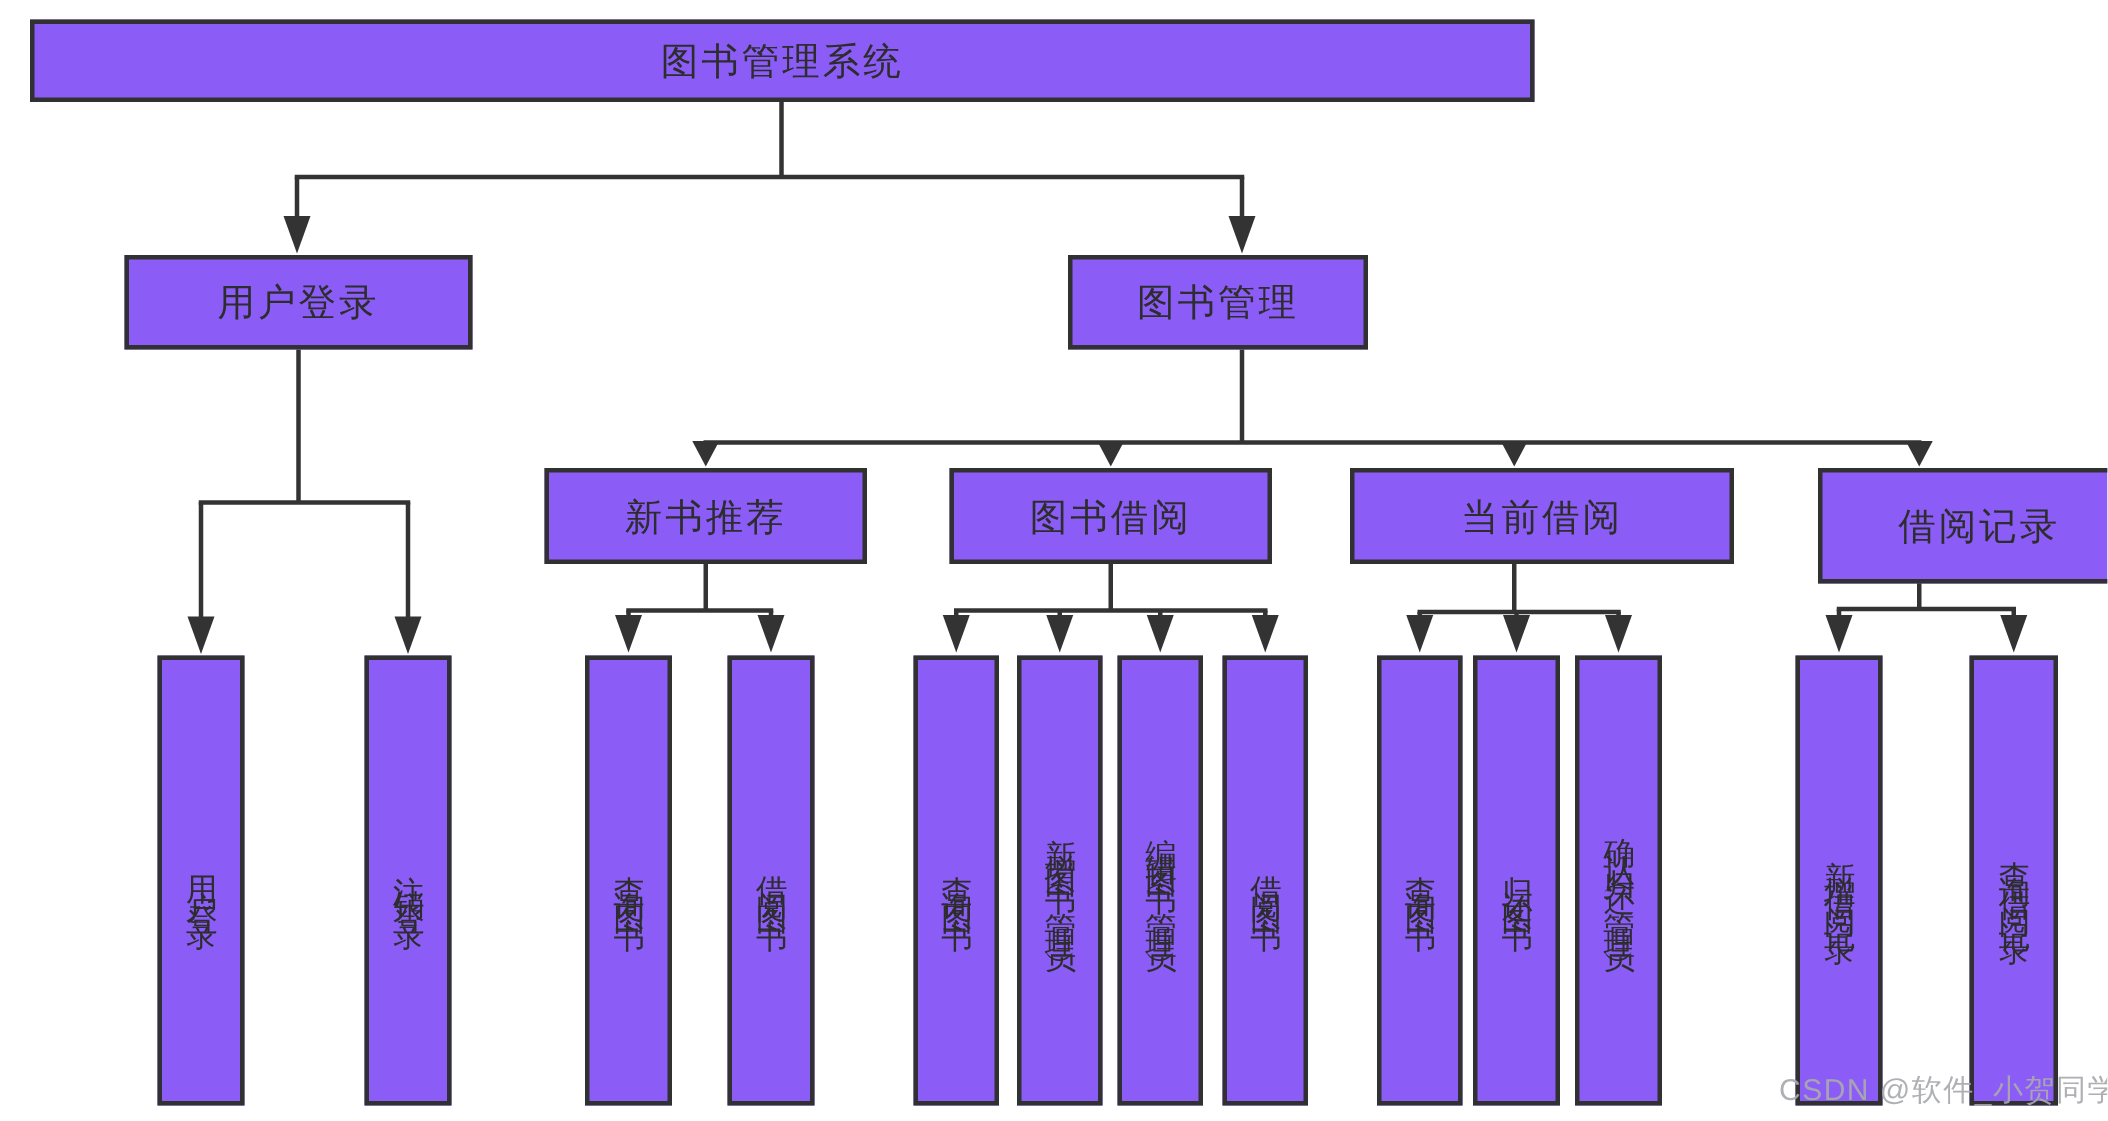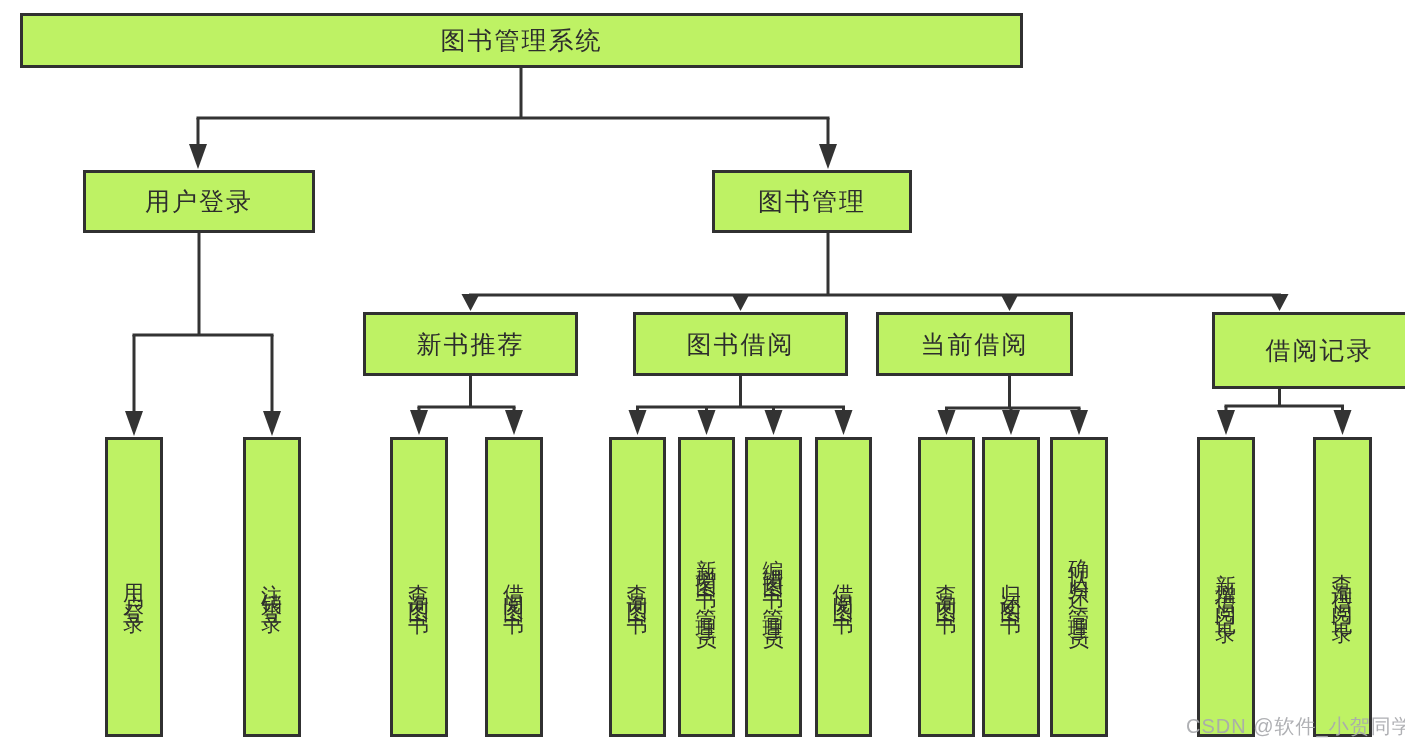--- a/index.html
+++ b/index.html
@@ -4,21 +4,21 @@
 <style>
   html,body { margin:0; padding:0; background:#ffffff; }
   .stage {
     position:relative; width:1405px; height:747px; background:#ffffff;
     font-family:"Liberation Sans","DejaVu Sans",sans-serif; overflow:hidden;
   }
   .wires { position:absolute; left:0; top:0; width:1405px; height:747px; }
   .wires line { stroke:#333333; stroke-width:3; }
   .wires polygon { fill:#333333; stroke:none; }
   .node {
-    position:absolute; box-sizing:border-box; border:3px solid #313131; background:#bef264;
+    position:absolute; box-sizing:border-box; border:3px solid #313131; background:#8b5cf6;
     display:flex; align-items:center; justify-content:center;
     color:#2d2d2d; text-align:center;
   }
   .h { font-size:25px; letter-spacing:2px; white-space:nowrap; }
   .v {
     writing-mode:vertical-rl; text-orientation:mixed;
     font-size:21px; letter-spacing:10px; line-height:1.0; padding:10px 0;
   }
   .watermark {
     position:absolute; left:1186px; top:713px; z-index:6;
@@ -95,21 +95,21 @@
     </g>
   </svg>
 
   <div class="node h" style="left:20px; top:13px; width:1003px; height:55px;">图书管理系统</div>
 
   <div class="node h" style="left:83px; top:170px; width:232px; height:63px;">用户登录</div>
   <div class="node h" style="left:712px; top:170px; width:200px; height:63px;">图书管理</div>
 
   <div class="node h" style="left:363px; top:312px; width:215px; height:64px;">新书推荐</div>
   <div class="node h" style="left:633px; top:312px; width:215px; height:64px;">图书借阅</div>
-  <div class="node h" style="left:876px; top:312px; width:197px; height:64px;text-align:center;">当前借阅</div>
+  <div class="node h" style="left:900px; top:312px; width:256px; height:64px;text-align:center;">当前借阅</div>
   <div class="node h" style="left:1212px; top:312px; width:215px; height:77px;">借阅记录</div>
 
   <div class="node v" style="left:105px; top:437px; width:58px; height:300px;">用户登录</div>
   <div class="node v" style="left:243px; top:437px; width:58px; height:300px;">注销登录</div>
 
   <div class="node v" style="left:390px; top:437px; width:58px; height:300px;">查询图书</div>
   <div class="node v" style="left:485px; top:437px; width:58px; height:300px;">借阅图书</div>
 
   <div class="node v" style="left:609px; top:437px; width:57px; height:300px;">查询图书</div>
   <div class="node v" style="left:678px; top:437px; width:57px; height:300px;">新增图书（管理员）</div>

